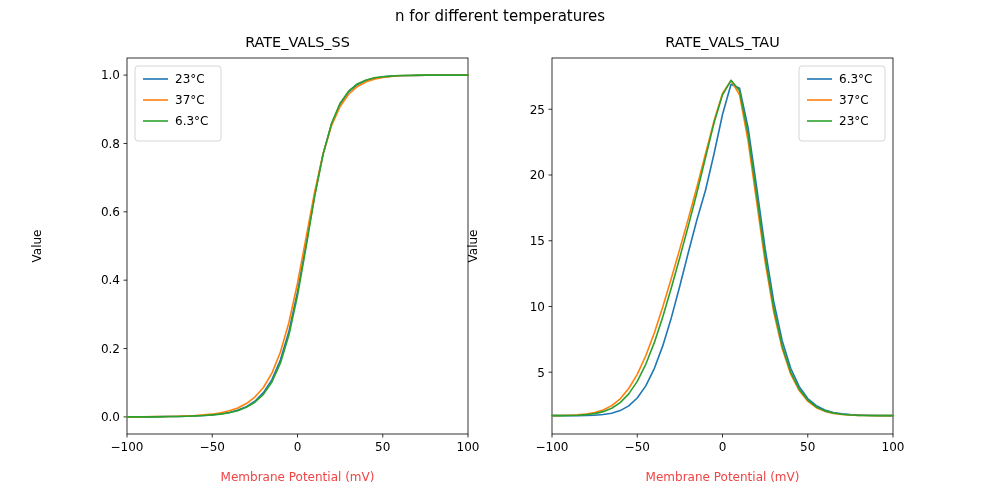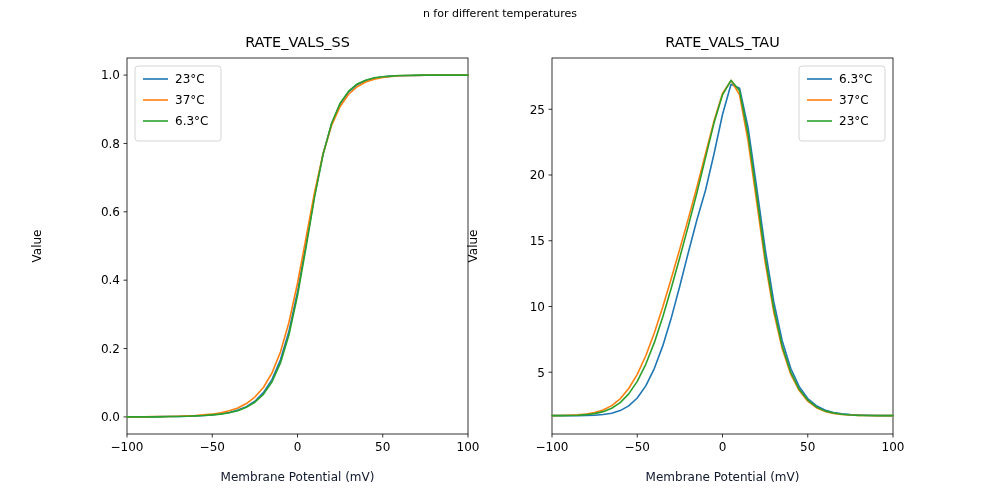--- a/index.html
+++ b/index.html
@@ -21,37 +21,37 @@
     top: 0;
     width: 1000px;
     height: 500px;
   }
   .suptitle {
     position: absolute;
     left: 0;
     top: 7px;
     width: 1000px;
     text-align: center;
-    font-size: 11px;
+    font-size: 15px;
     color: #000;
   }
   .axtitle {
     position: absolute;
     text-align: center;
     font-size: 14.4px;
     color: #000;
   }
   #title-left  { left: 127px; top: 34px; width: 341px; }
   #title-right { left: 552px; top: 34px; width: 341px; }
 
   .xlabel {
     position: absolute;
     text-align: center;
     font-size: 12px;
-    color: #0f172a;
+    color: #ef4444;
   }
   #xlabel-left  { left: 127px; top: 470px; width: 341px; }
   #xlabel-right { left: 552px; top: 470px; width: 341px; }
 
   .ylabel {
     position: absolute;
     font-size: 12px;
     color: #000;
     transform-origin: 50% 50%;
     transform: rotate(-90deg);

